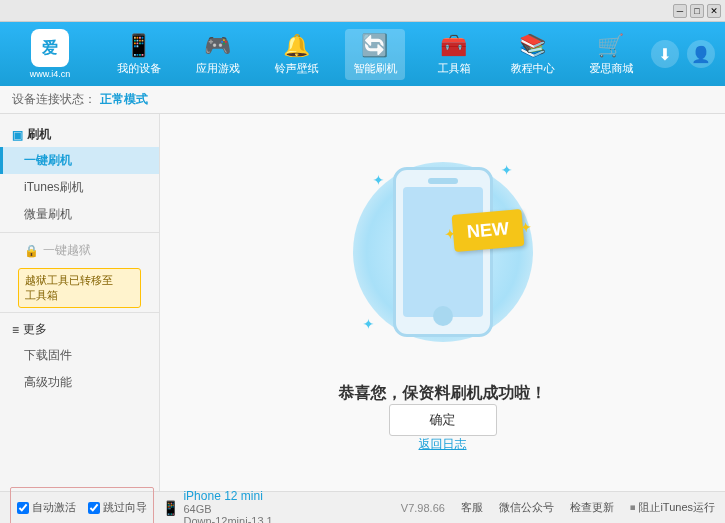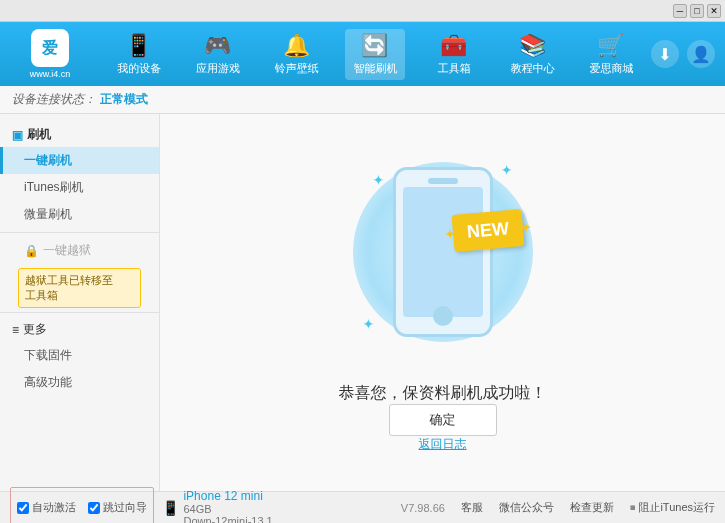--- a/index.html
+++ b/index.html
@@ -75,21 +75,21 @@
     .status-bar {
       height: 28px;
       background: #f7f7f7;
       border-bottom: 1px solid #ddd;
       display: flex;
       align-items: center;
       padding: 0 12px;
       font-size: 12px;
       color: #333;
     }
-    .status-bar .label { color: #666; margin-right: 4px; font-style: italic; }
+    .status-bar .label { color: #666; margin-right: 4px; }
     .status-bar .value { color: #1a9fd8; font-weight: bold; }
 
     
     .main {
       display: flex;
       height: calc(523px - 22px - 64px - 28px - 32px);
     }
 
     
     .sidebar {
@@ -237,21 +237,21 @@
       height: 180px;
       background: radial-gradient(circle, #d4f1ff 0%, #a8e0f8 60%, transparent 100%);
       border-radius: 50%;
       z-index: 0;
     }
 
     .success-msg {
       font-size: 16px;
       color: #333;
       margin-top: 31px;
-      font-weight: normal;
+      font-weight: bold;
     }
     .confirm-btn {
       padding: 6px 40px;
       background: white;
       border: 1px solid #ccc;
       border-radius: 3px;
       font-size: 13px;
       cursor: pointer;
       color: #333;
     }

